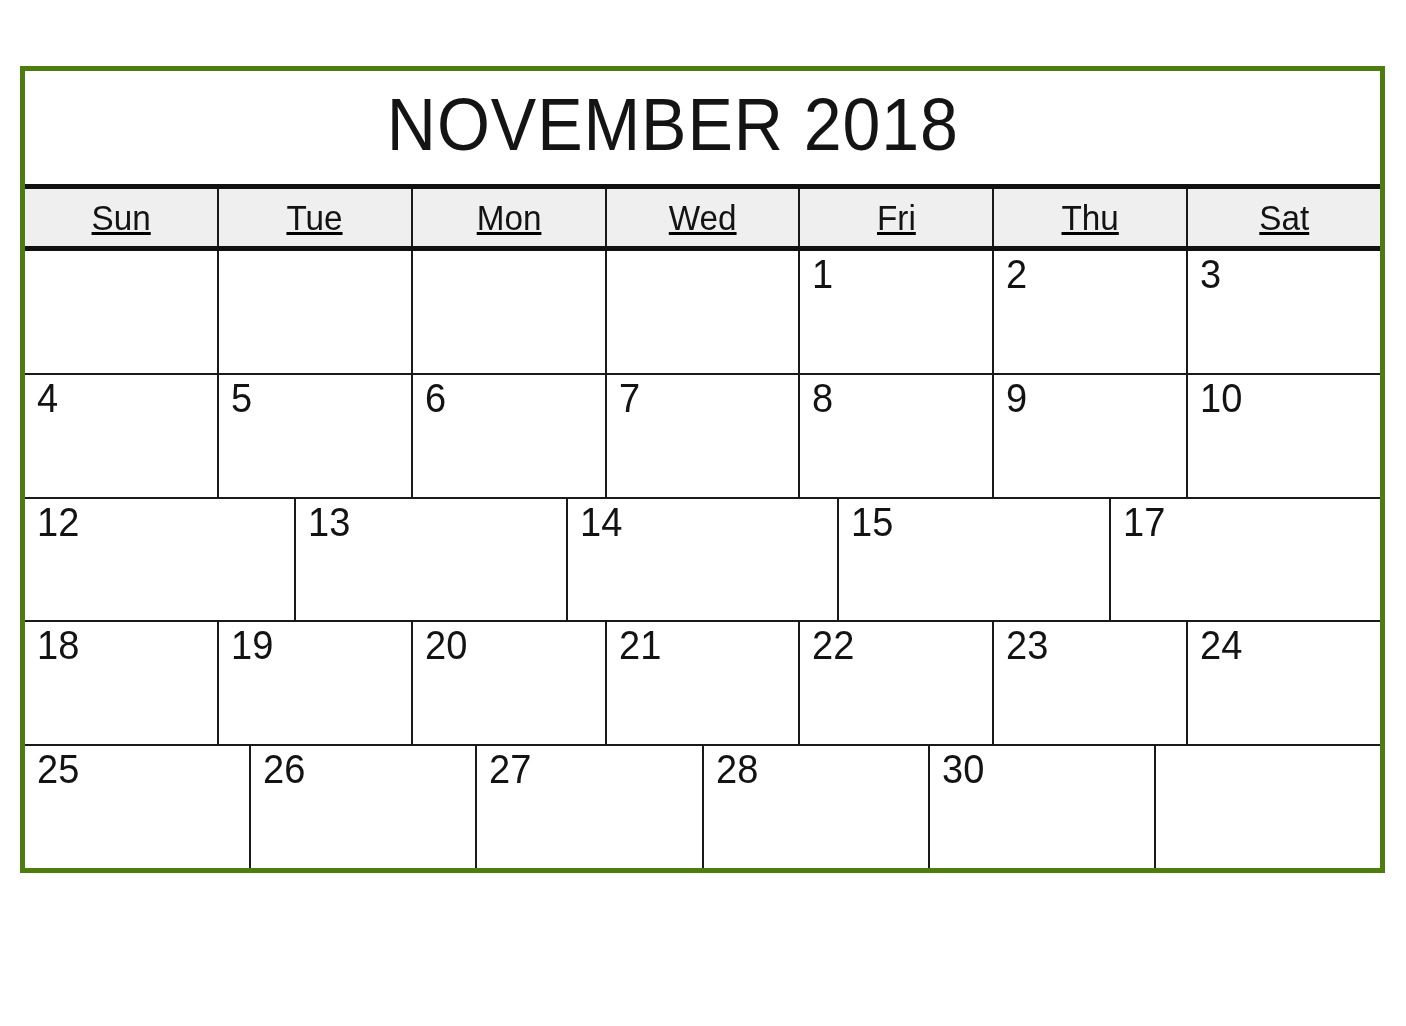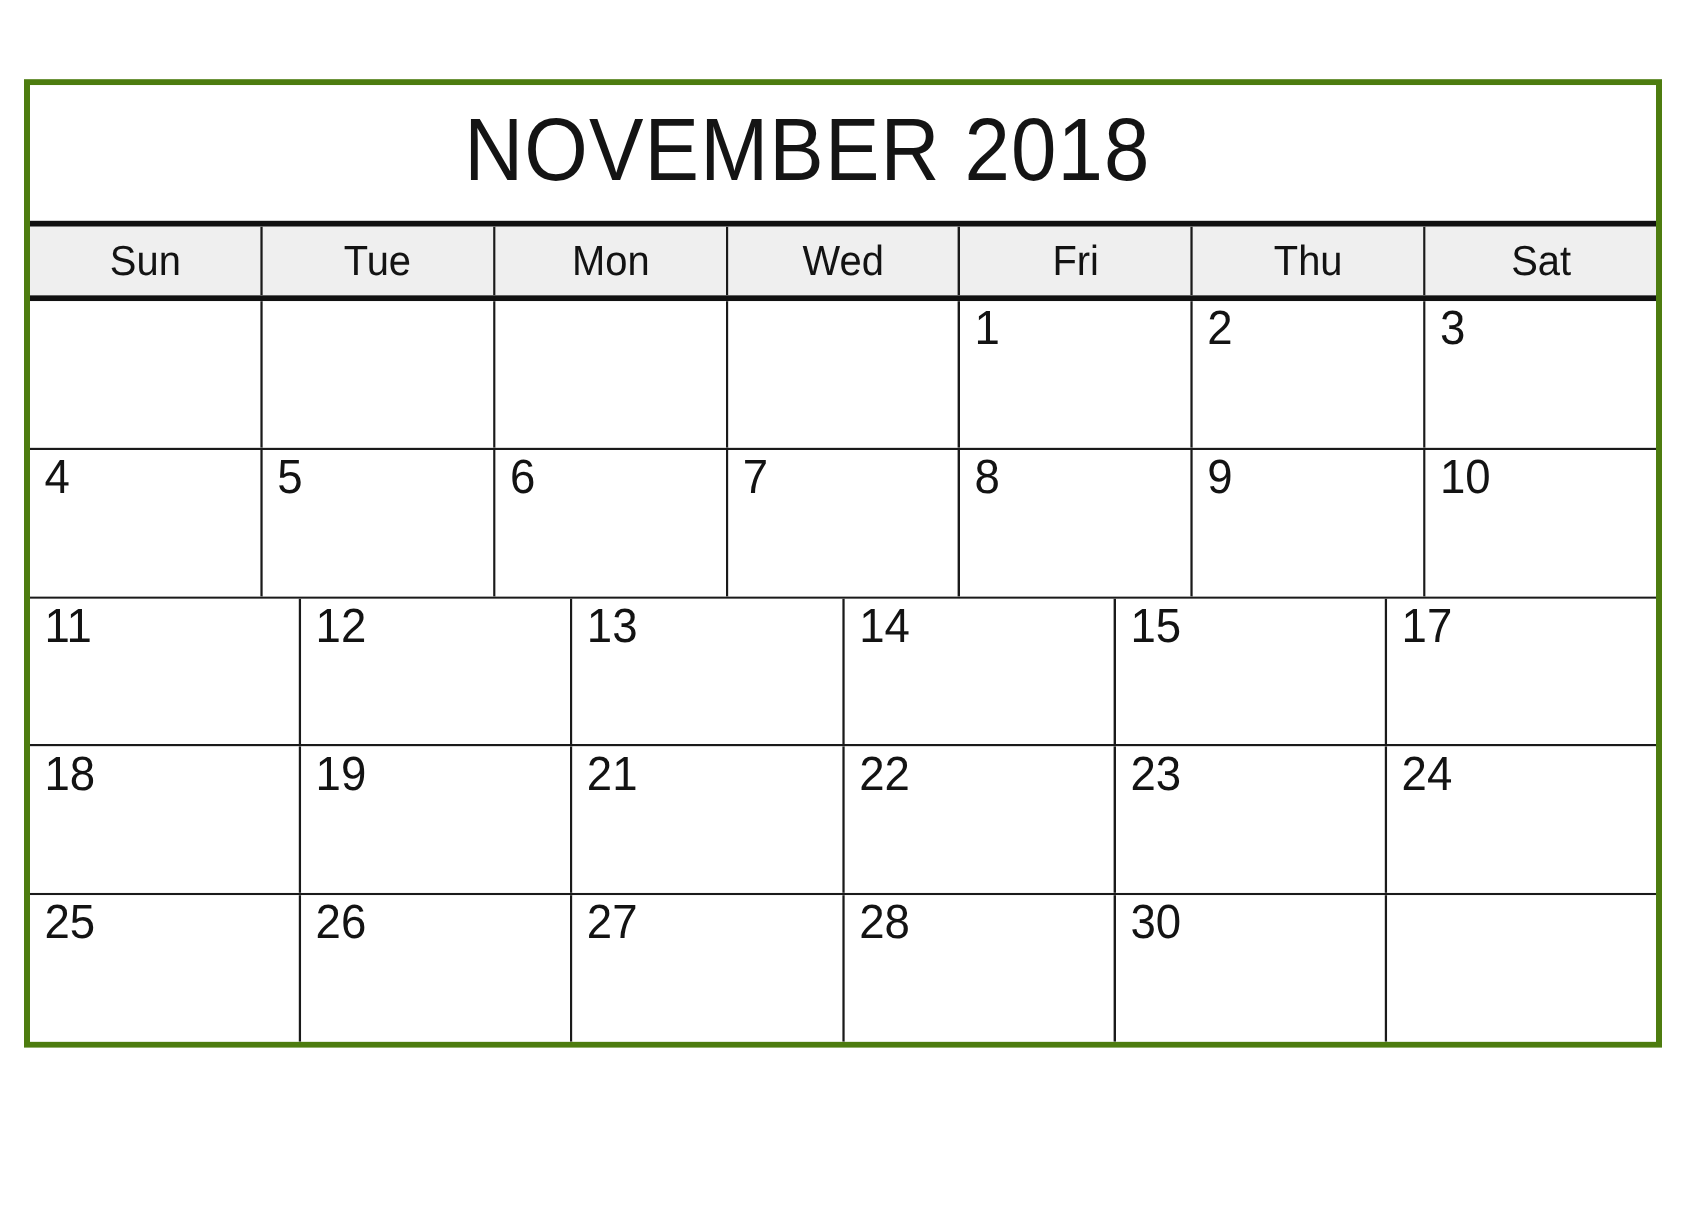--- a/index.html
+++ b/index.html
@@ -73,20 +73,21 @@
   }
   .weekday-cell {
     flex: 1 1 0;
     box-sizing: border-box;
     border-right: 2px solid #1a1a1a;
     display: flex;
     align-items: center;
     justify-content: center;
     background: #efefef;
     overflow: hidden;
+    text-decoration: underline;
   }
   .weekday-cell:last-child { border-right: none; align-items: center; }
   .weekday-label {
     font-family: "Liberation Sans Narrow", "Liberation Sans", sans-serif;
     font-size: 35px;
     line-height: 1;
     color: #131313;
     transform: scaleX(0.95);
     white-space: nowrap;
   }
@@ -208,23 +209,20 @@
         <div class="day-cell">
             <span class="day-number">9</span>
           </div>
         <div class="day-cell">
             <span class="day-number">10</span>
           </div>
       </div>
 
       <div class="week-row">
         <div class="day-cell">
-            <span class="day-number">11</span>
-          </div>
-        <div class="day-cell">
             <span class="day-number">12</span>
           </div>
         <div class="day-cell">
             <span class="day-number">13</span>
           </div>
         <div class="day-cell">
             <span class="day-number">14</span>
           </div>
         <div class="day-cell">
             <span class="day-number">15</span>
@@ -233,20 +231,23 @@
             <span class="day-number">17</span>
           </div>
       </div>
 
       <div class="week-row">
         <div class="day-cell">
             <span class="day-number">18</span>
           </div>
         <div class="day-cell">
             <span class="day-number">19</span>
+          </div>
+        <div class="day-cell">
+            <span class="day-number">20</span>
           </div>
         <div class="day-cell">
             <span class="day-number">21</span>
           </div>
         <div class="day-cell">
             <span class="day-number">22</span>
           </div>
         <div class="day-cell">
             <span class="day-number">23</span>
           </div>

